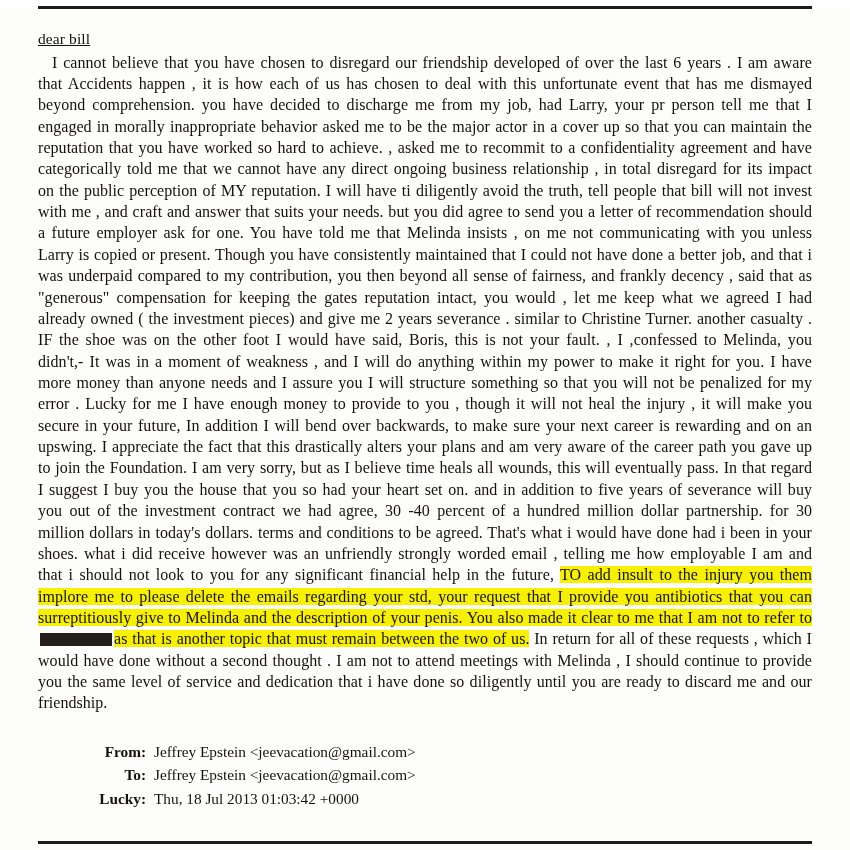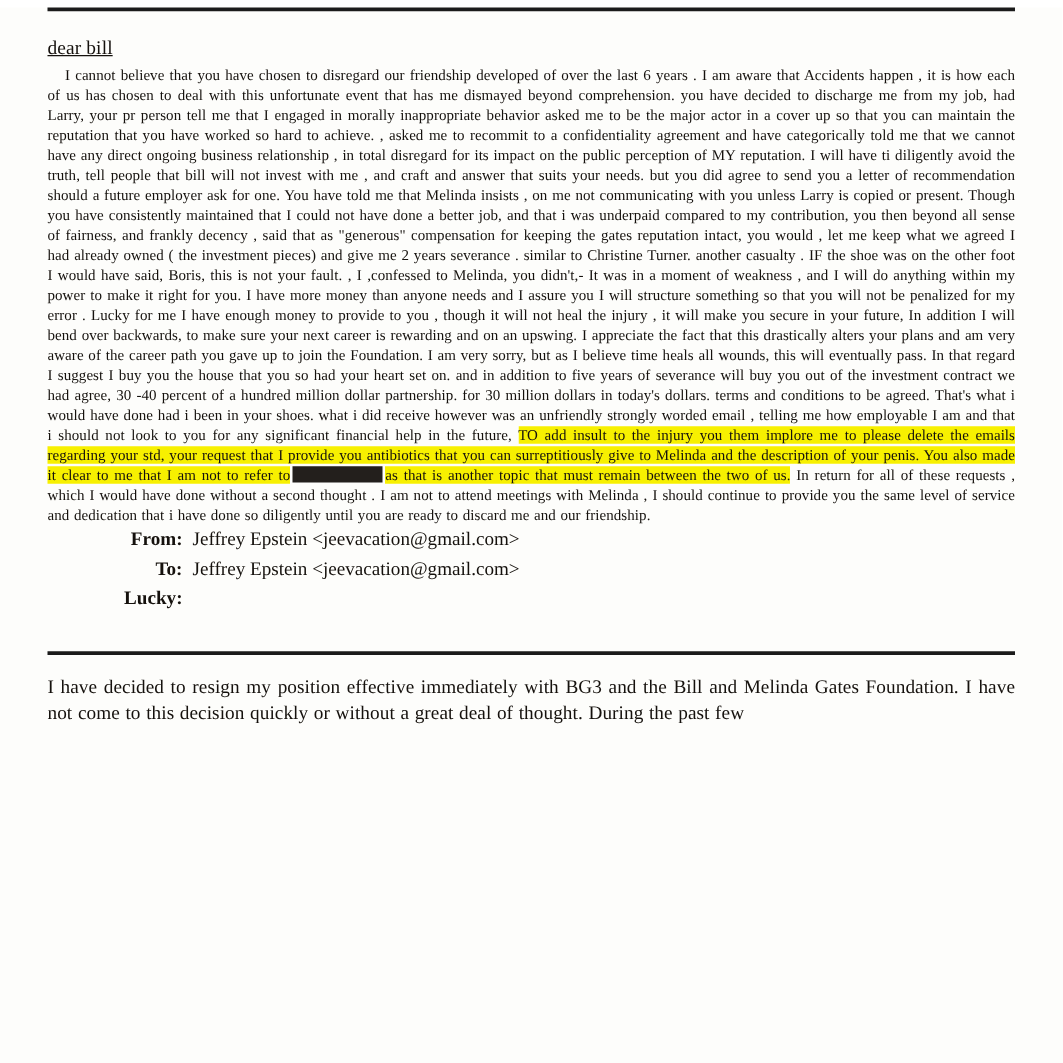--- a/index.html
+++ b/index.html
@@ -35,21 +35,21 @@
   }
   .salutation {
     font-size: 15.5px;
     line-height: 1.33;
     margin-top: 20px;
     margin-bottom: 2px;
     letter-spacing: 0.1px;
     text-decoration: underline;
   }
   .body-text {
-    font-size: 12px;
+    font-size: 16px;
     line-height: 1.335;
     text-align: justify;
     text-justify: inter-word;
     letter-spacing: 0.05px;
     word-spacing: 0.6px;
     margin: 0;
     font-family: Liberation Serif, serif;
   }
   .body-text .indent {
     display: inline-block;
@@ -62,20 +62,21 @@
   }
   .redact {
     display: inline-block;
     width: 72px;
     height: 13px;
     background: #231f1c;
     vertical-align: -2px;
     margin: 0 2px;
   }
   .headers {
+    margin-top: 26px;
     margin-left: 30px;
     font-size: 15.3px;
     line-height: 1.55;
   }
   .hdr-row {
     display: flex;
     align-items: baseline;
   }
   .hdr-label {
     width: 78px;
@@ -113,20 +114,21 @@
     <div class="hdr-row">
       <div class="hdr-label">From:</div>
       <div class="hdr-value">Jeffrey Epstein &lt;jeevacation@gmail.com&gt;</div>
     </div>
     <div class="hdr-row">
       <div class="hdr-label">To:</div>
       <div class="hdr-value">Jeffrey Epstein &lt;jeevacation@gmail.com&gt;</div>
     </div>
     <div class="hdr-row">
       <div class="hdr-label">Lucky:</div>
+      <div class="hdr-value">Thu, 18 Jul 2013 01:03:42 +0000</div>
     </div>
   </div>
 
   <div class="rule rule-bottom" style="margin-top:30px;"></div>
 
   <div class="next-block">
     <span>I have decided to resign my position  effective immediately with BG3   and the Bill and Melinda Gates</span>
     <span>Foundation.   I have not come to this decision quickly or without a great deal of thought.  During the past few</span>
     
   </div>

